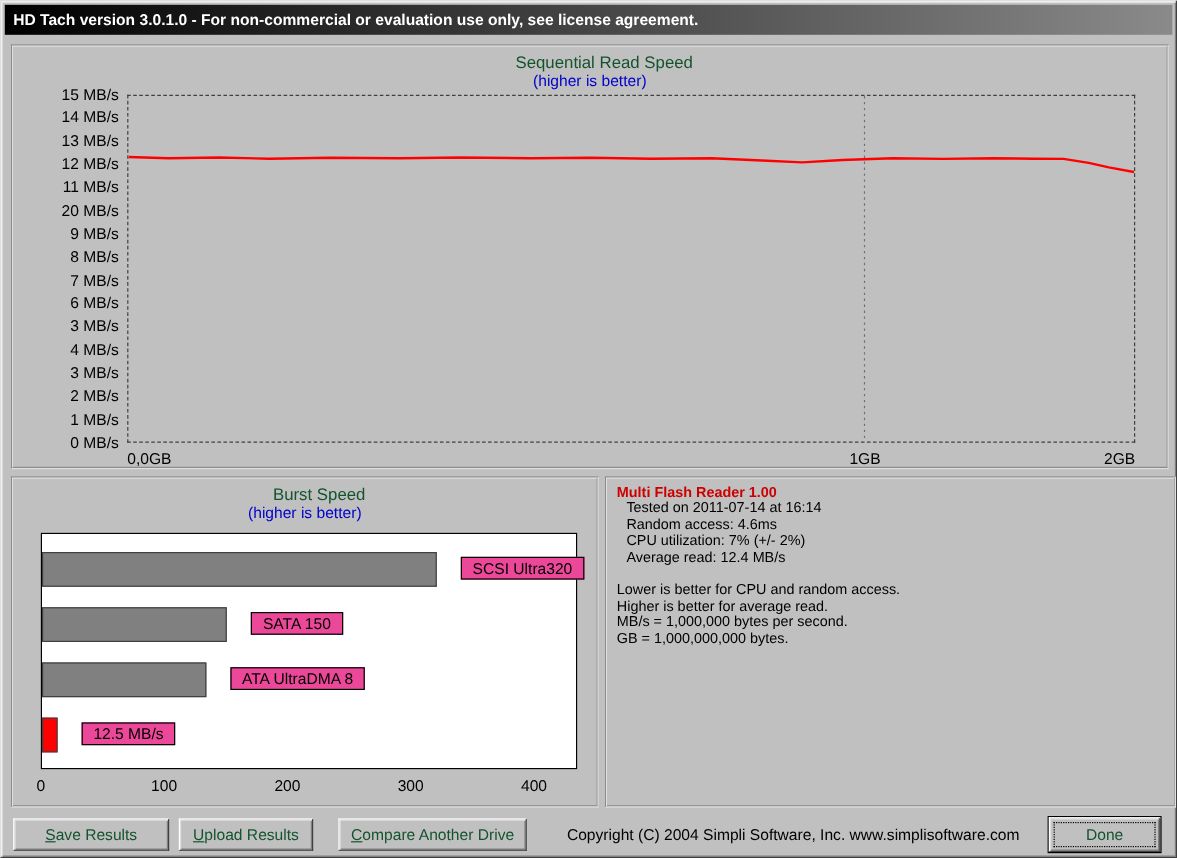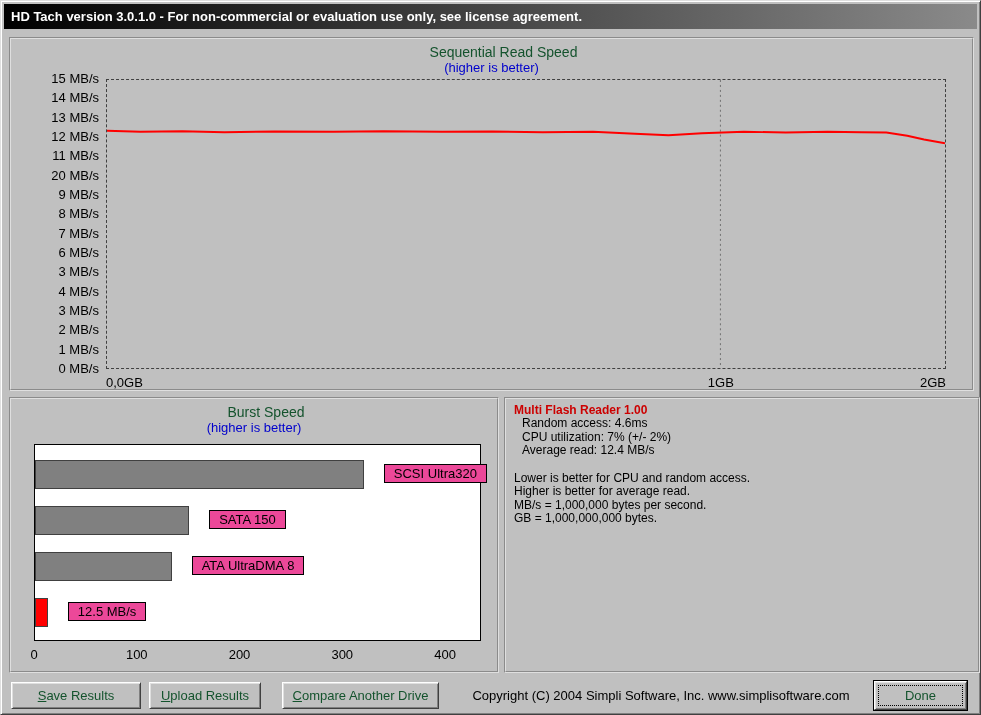--- a/index.html
+++ b/index.html
@@ -144,20 +144,21 @@
         <div class="burst-xtick" style="left: 102.759px;">100</div>
         <div class="burst-xtick" style="left: 205.517px;">200</div>
         <div class="burst-xtick" style="left: 308.276px;">300</div>
         <div class="burst-xtick" style="left: 411.034px;">400</div>
       </div>
   </div>
 
   <div class="panel info-panel">
     <div class="info-title">Multi Flash Reader 1.00</div>
     <div class="info-details">
+      <div>Tested on 2011-07-14 at 16:14</div>
       <div>Random access: 4.6ms</div>
       <div>CPU utilization: 7% (+/- 2%)</div>
       <div>Average read: 12.4 MB/s</div>
     </div>
     <div class="info-notes">
       <div>Lower is better for CPU and random access.</div>
       <div>Higher is better for average read.</div>
       <div>MB/s = 1,000,000 bytes per second.</div>
       <div>GB = 1,000,000,000 bytes.</div>
     </div>

